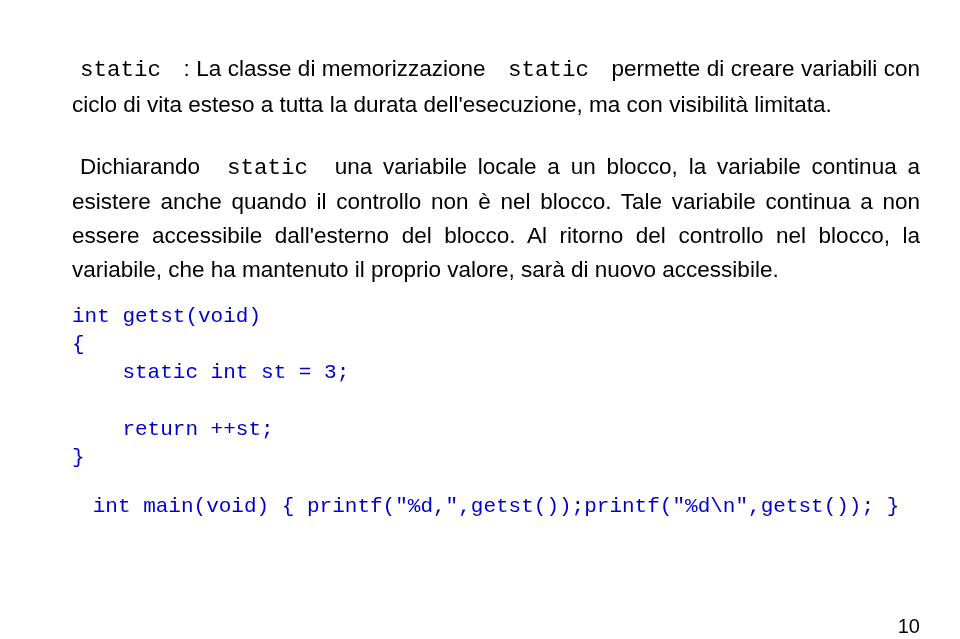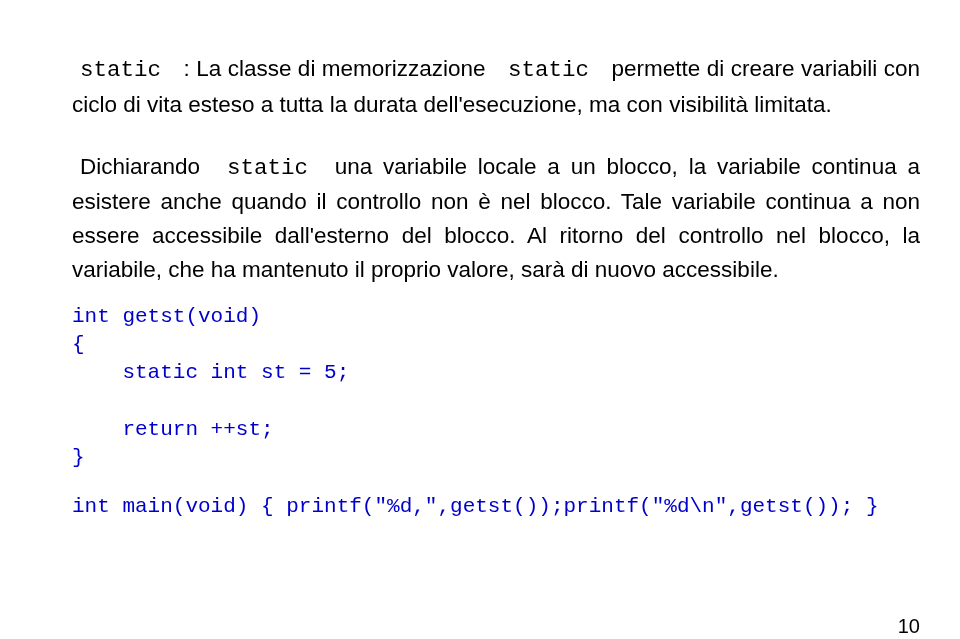--- a/index.html
+++ b/index.html
@@ -35,20 +35,21 @@
       font-size: 21px;
       color: #0000cc;
       white-space: pre;
       line-height: 1.35;
       margin-bottom: 18px;
     }
     .code-line {
       font-family: "Courier New", Courier, monospace;
       font-size: 21px;
       color: #0000cc;
+      text-align: center;
     }
     .page-num {
       position: absolute;
       bottom: 6px;
       right: 48px;
       font-size: 20px;
     }
   </style>
 </head>
 <body>
@@ -56,20 +57,20 @@
 <p class="para">
   <span class="mono">static</span><span> : La classe di memorizzazione </span><span class="mono">static</span><span> permette di creare variabili con ciclo di vita esteso a tutta la durata dell'esecuzione, ma con visibilità limitata.</span>
 </p>
 
 <p class="para-last">
   <span>Dichiarando </span><span class="mono">static</span><span> una variabile locale a un blocco, la variabile continua a esistere anche quando il controllo non è nel blocco. Tale variabile continua a non essere accessibile dall'esterno del blocco. Al ritorno del controllo nel blocco, la variabile, che ha mantenuto il proprio valore, sarà di nuovo accessibile.</span>
 </p>
 
 <div class="code-block">int getst(void)
 {
-    static int st = 5;
+    static int st = 3;
 
     return ++st;
 }</div>
 
 <div class="code-line">int main(void) { printf("%d,",getst());printf("%d\n",getst()); }</div>
 
 <div class="page-num">10</div>
 
 </body></html>

